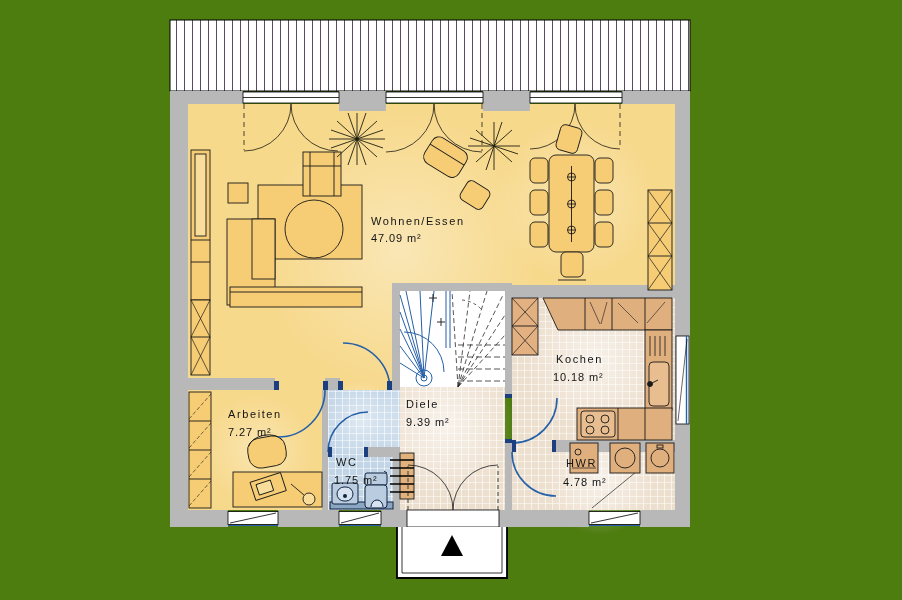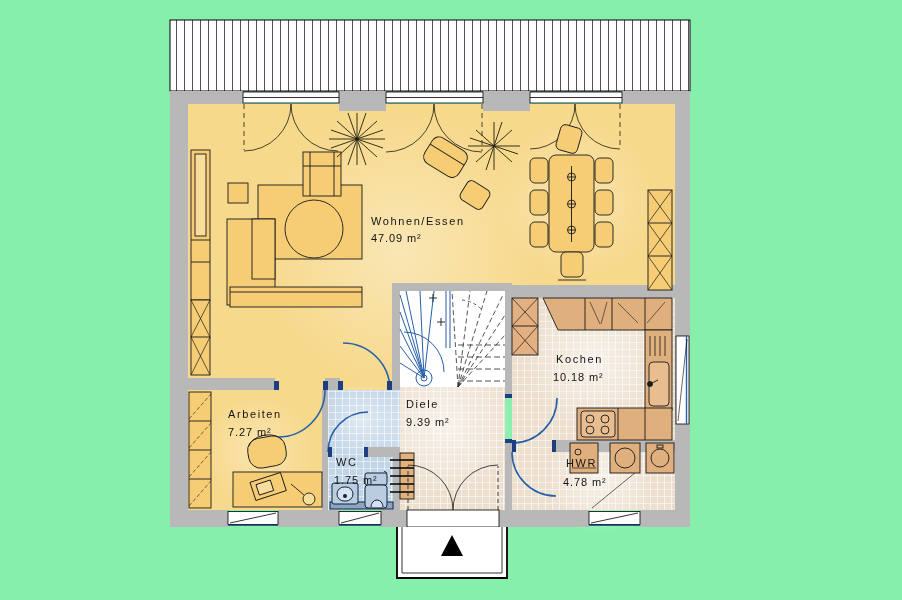--- a/index.html
+++ b/index.html
@@ -1,16 +1,16 @@
 <!DOCTYPE html>
 <html><head>
 <meta charset="utf-8">
 <style>
   html,body{margin:0;padding:0;background:#fff;}
-  .canvas{position:relative;width:902px;height:600px;background:#86efac;overflow:hidden;}
+  .canvas{position:relative;width:902px;height:600px;background:#4d7c0f;overflow:hidden;}
   svg{display:block;}
   svg text{font-family:"Liberation Sans","DejaVu Sans",sans-serif;fill:#141414;}
   .rname{font-size:11px;letter-spacing:1.6px;}
   .rarea{font-size:11px;letter-spacing:0.9px;}
 </style>
 </head>
 <body>
 
 <div class="canvas">
 <svg width="902" height="600" viewBox="0 0 902 600">

